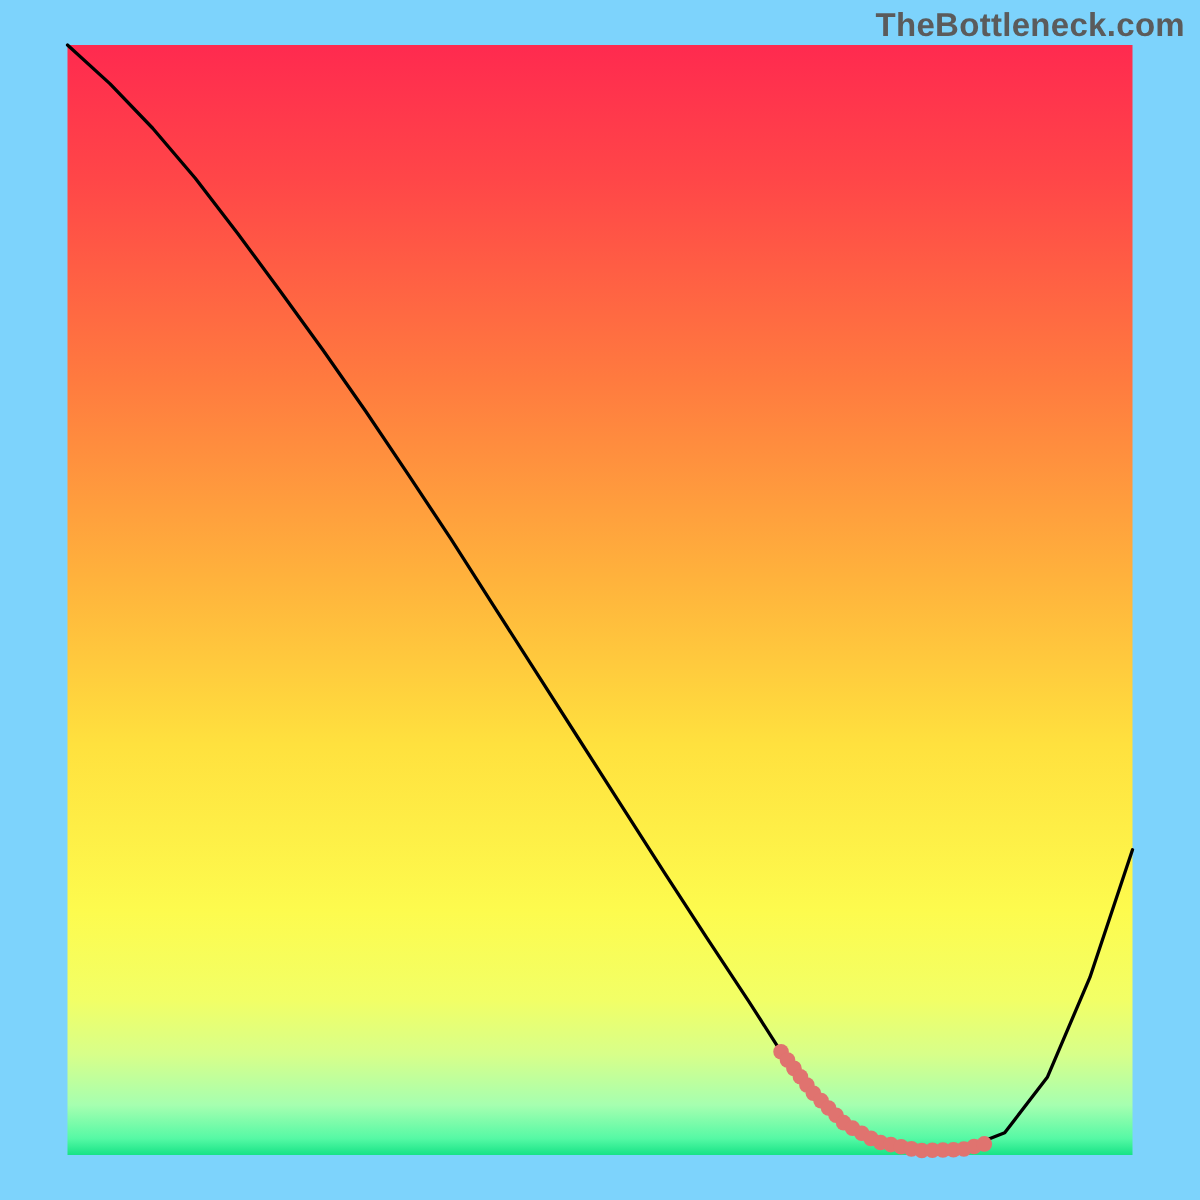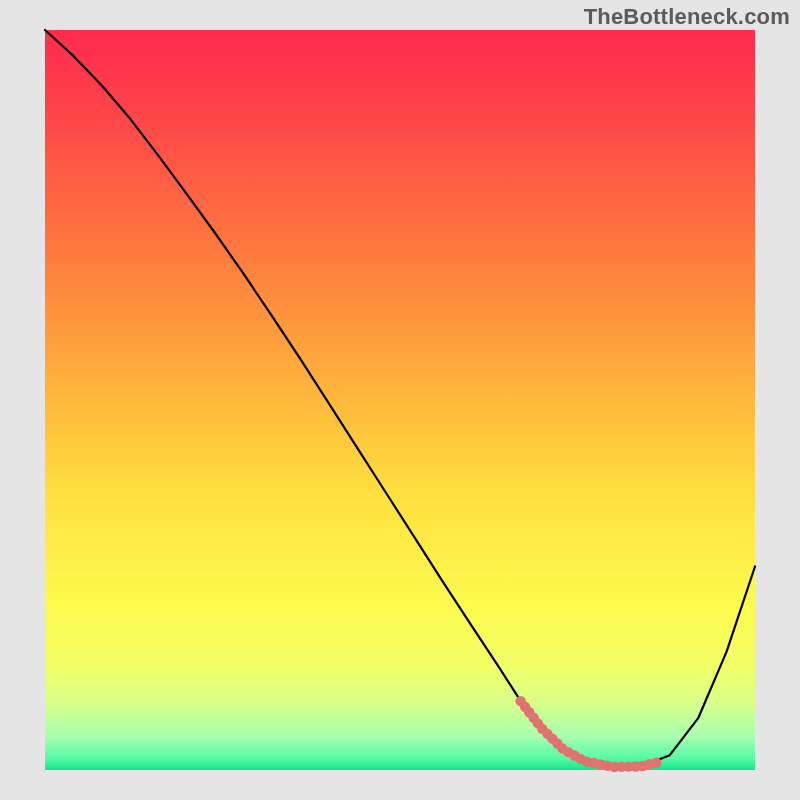--- a/index.html
+++ b/index.html
@@ -8,21 +8,21 @@
     width: 800px;
     height: 800px;
     background: #000;
     overflow: hidden;
     font-family: Arial, Helvetica, sans-serif;
   }
   .frame {
     position: relative;
     width: 800px;
     height: 800px;
-    background: #e5e5e5;
+    background: #7dd3fc;
   }
   .watermark {
     position: absolute;
     top: 4px;
     right: 10px;
     color: #5b5b5b;
     font-size: 22px;
     font-weight: 600;
     letter-spacing: 0.2px;
     user-select: none;

